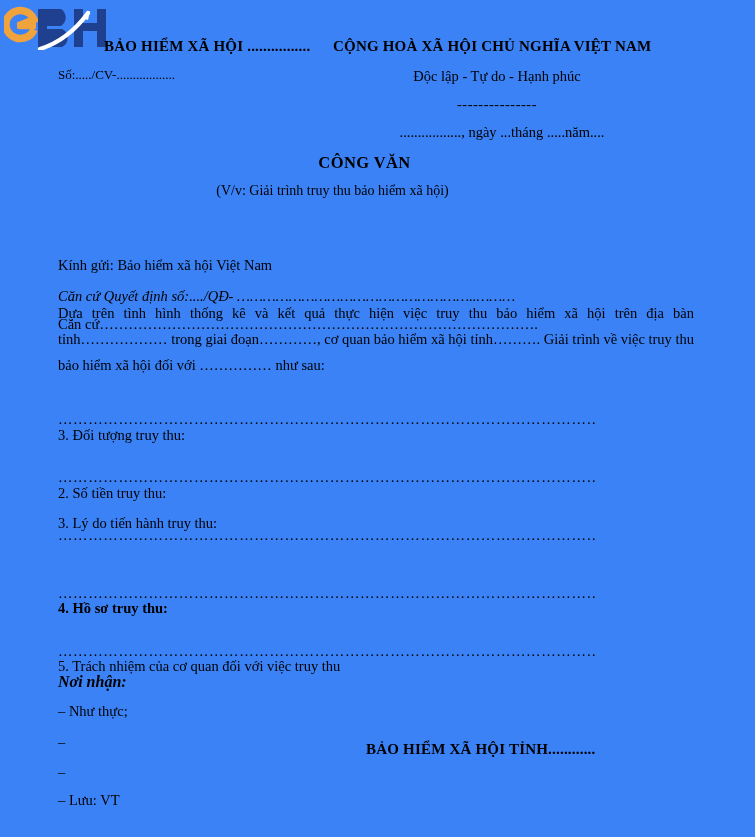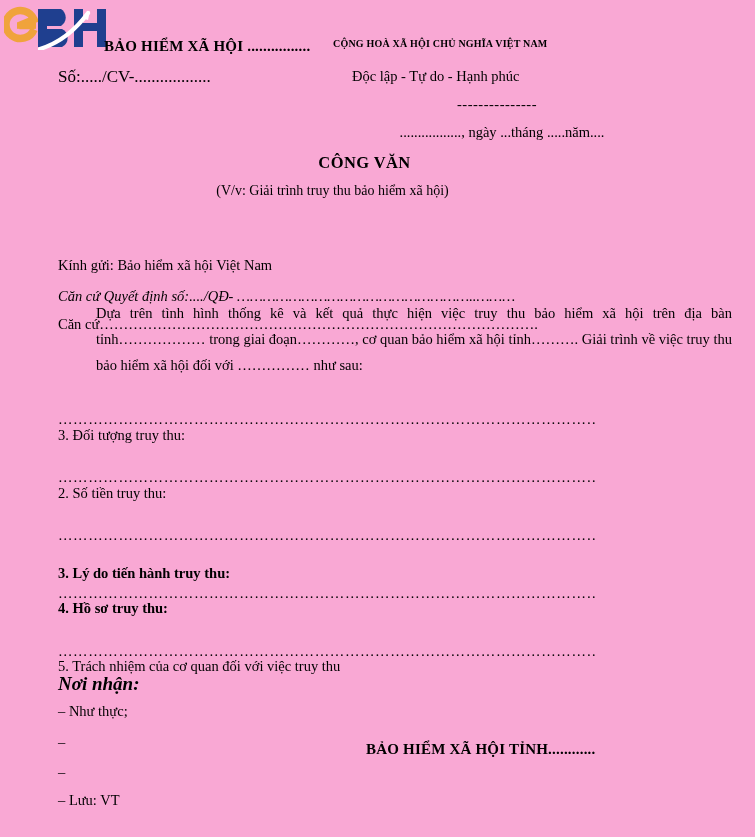--- a/index.html
+++ b/index.html
@@ -13,21 +13,21 @@
     font-family: "Liberation Serif", "DejaVu Serif", serif;
     color: #000000;
     position: relative;
     overflow: hidden;
   }
 
   .page {
     position: relative;
     width: 755px;
     height: 837px;
-    background: #f9a8d4;
+    background: #3b82f6;
   }
 
   
   .logo {
     position: absolute;
     left: 4px;
     top: 4px;
     width: 112px;
     height: 46px;
   }
@@ -40,37 +40,38 @@
     top: 38px;
     font-weight: bold;
     font-size: 15px;
     letter-spacing: 0.2px;
     white-space: nowrap;
   }
   .hdr-left-so {
     position: absolute;
     left: 58px;
     top: 67px;
-    font-size: 17px;
+    font-size: 13px;
     white-space: nowrap;
   }
   .hdr-right-title {
     position: absolute;
     left: 333px;
     top: 38px;
     font-weight: bold;
-    font-size: 10px;
+    font-size: 15px;
     letter-spacing: 0.2px;
     white-space: nowrap;
   }
   .hdr-right-motto {
     position: absolute;
     left: 352px;
     top: 68px;
     width: 290px;
+    text-align: center;
     font-size: 14.5px;
     white-space: nowrap;
   }
   .hdr-sep {
     position: absolute;
     left: 352px;
     top: 96px;
     width: 290px;
     text-align: center;
     font-size: 14.5px;
@@ -133,21 +134,21 @@
     font-size: 14.5px;
     letter-spacing: 0.6px;
     overflow: hidden;
     white-space: nowrap;
     color: #000;
   }
 
   .recv-label {
     position: absolute;
     left: 58px;
-    font-size: 19px;
+    font-size: 16px;
     font-weight: bold;
     font-style: italic;
   }
   .recv-item {
     position: absolute;
     left: 58px;
     font-size: 14.5px;
     white-space: nowrap;
   }
   .sign-title {
@@ -197,29 +198,29 @@
   <div class="hdr-sep">---------------</div>
   <div class="hdr-date">................., ngày ...tháng .....năm....</div>
 
   <div class="doc-title">CÔNG VĂN</div>
   <div class="doc-subtitle">(V/v: Giải trình truy thu bảo hiểm xã hội)</div>
 
   <div class="line" style="top:215px;">Kính gửi: Bảo hiểm xã hội Việt Nam</div>
   <div class="line" style="top:246px;font-style:italic;">Căn cứ Quyết định số:..../QĐ- ………………………………………………..………</div>
   <div class="line" style="top:274px;">Căn cứ……………………………………………………………………………….</div>
 
-  <div class="para" style="top:300px;margin-left:38px;"><span>Dựa trên tình hình thống kê và kết quả thực hiện việc truy thu bảo hiểm xã hội trên địa bàn tỉnh……………… trong giai đoạn…………, cơ quan bảo hiểm xã hội tỉnh………. Giải trình về việc truy thu bảo hiểm xã hội đối với …………… như sau:</span></div>
+  <div class="para" style="top:300px;"><span>Dựa trên tình hình thống kê và kết quả thực hiện việc truy thu bảo hiểm xã hội trên địa bàn tỉnh……………… trong giai đoạn…………, cơ quan bảo hiểm xã hội tỉnh………. Giải trình về việc truy thu bảo hiểm xã hội đối với …………… như sau:</span></div>
 
   <div class="line" style="top:385px;">3. Đối tượng truy thu:</div>
   <div class="dots-row" style="top:411px;">………………………………………………………………………………………………</div>
 
   <div class="line" style="top:443px;">2. Số tiền truy thu:</div>
   <div class="dots-row" style="top:469px;">………………………………………………………………………………………………</div>
 
-  <div class="line" style="top:523px;font-weight:bold;">3. Lý do tiến hành truy thu:</div>
+  <div class="line" style="top:473px;">3. Lý do tiến hành truy thu:</div>
   <div class="dots-row" style="top:527px;">………………………………………………………………………………………………</div>
 
   <div class="line" style="top:558px;font-weight:bold;">4. Hồ sơ truy thu:</div>
   <div class="dots-row" style="top:585px;">………………………………………………………………………………………………</div>
 
   <div class="line" style="top:616px;">5. Trách nhiệm của cơ quan đối với việc truy thu</div>
   <div class="dots-row" style="top:643px;">………………………………………………………………………………………………</div>
 
   <div class="recv-label" style="top:673px;">Nơi nhận:</div>
 

